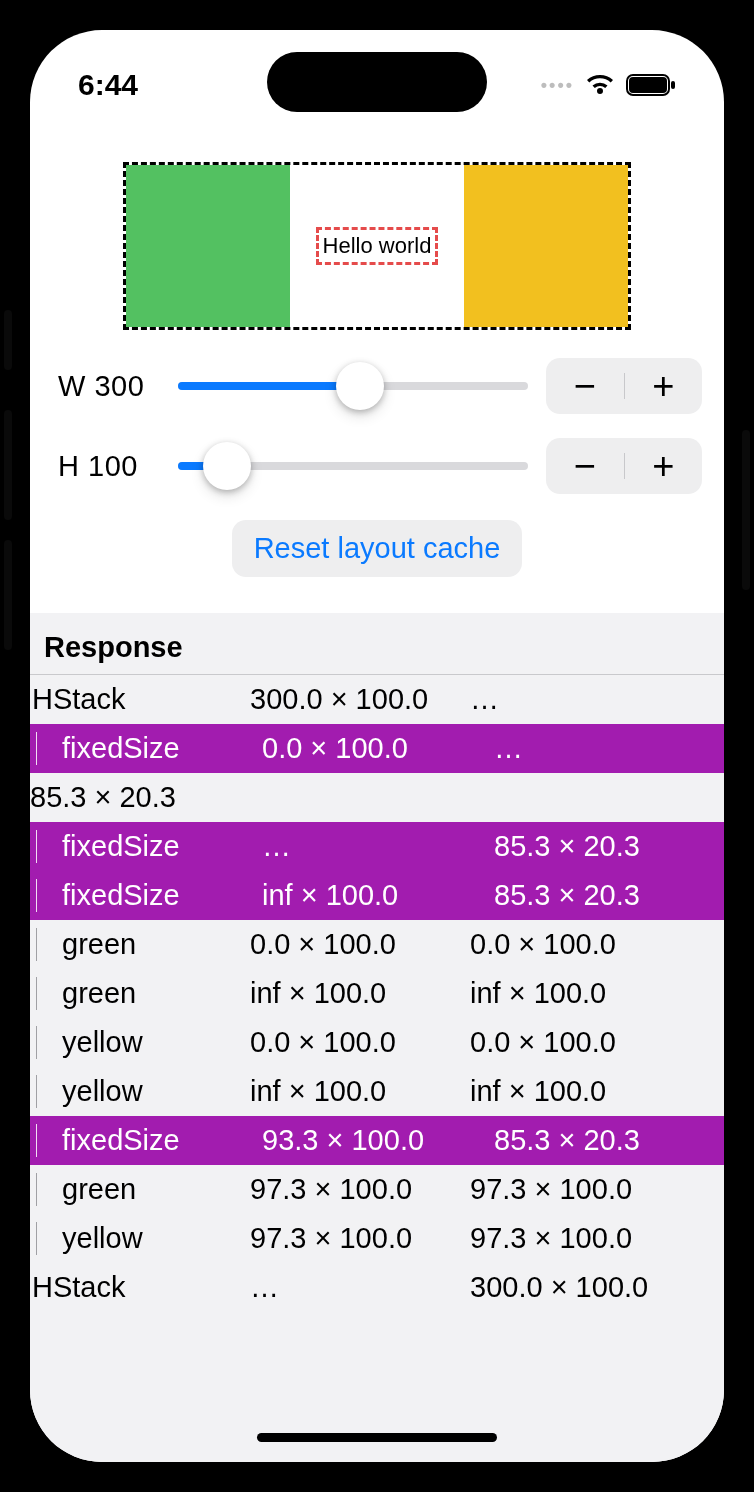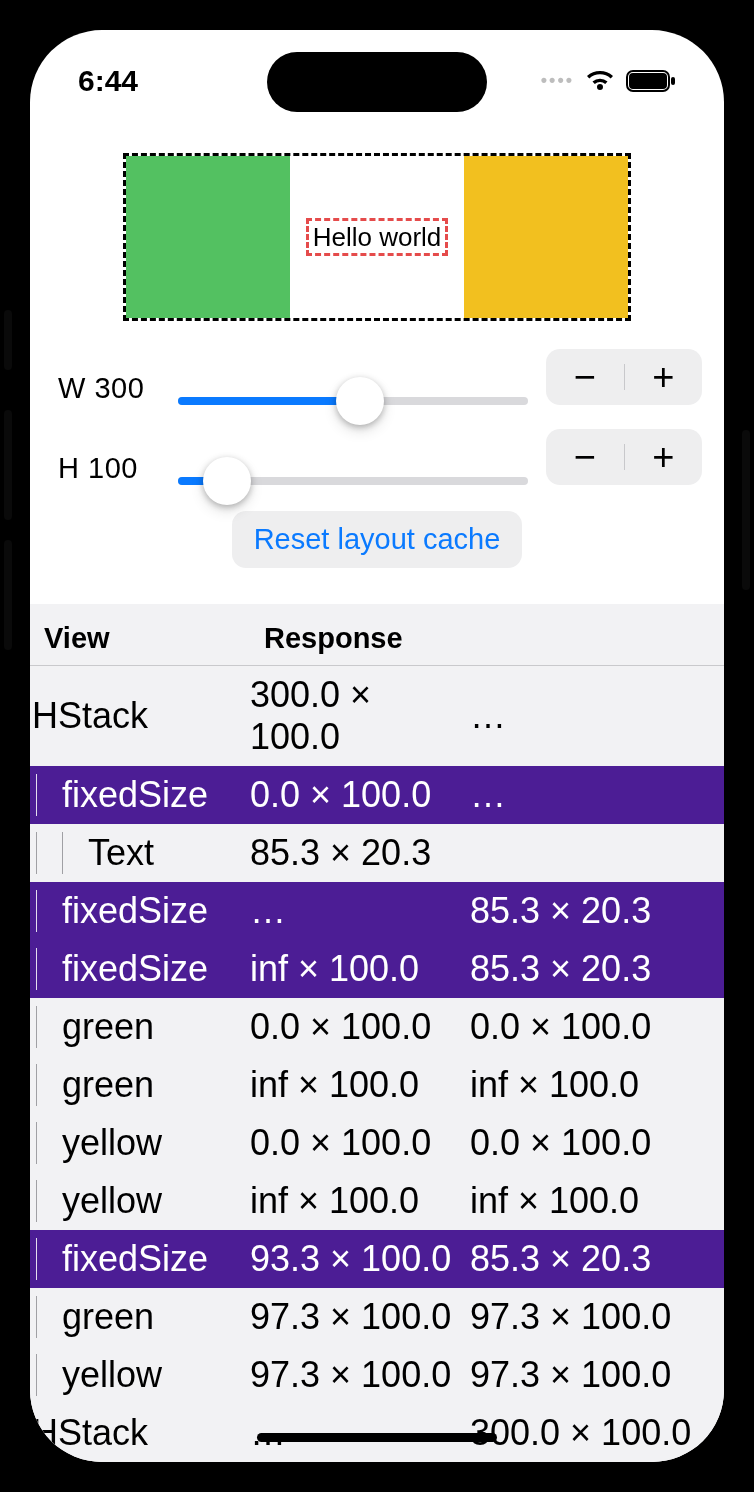--- a/index.html
+++ b/index.html
@@ -64,26 +64,26 @@
   border: 3px dashed #000;
   display:flex;
   align-items:stretch;
 }
 .green-block { background:#53c161; flex:0 0 164px; }
 .white-block { flex:1; display:flex; align-items:center; justify-content:center; }
 .yellow-block { background:#f2c01f; flex:0 0 164px; }
 .hello-label {
   border: 3px dashed #e54b4b;
   padding: 0 4px;
-  font-size: 26px;
+  font-size: 22px;
   line-height: 32px;
 }
 
 .controls { padding: 18px 22px 4px 22px; display:flex; flex-direction:column; gap:24px; }
-.slider-row { display:flex; align-items:flex-end; gap:18px; }
+.slider-row { display:flex; align-items:center; gap:18px; }
 .slider-label { width:108px; font-size:29px; letter-spacing:0.5px; padding-left:6px; }
 .slider-track {
   flex:1; height:8px; background:#d9d9dc; border-radius:6px; position:relative;
 }
 .slider-fill { position:absolute; left:0; top:0; bottom:0; background:#0a7aff; border-radius:6px; }
 .slider-thumb {
   position:absolute; top:50%; transform:translate(-50%,-50%);
   width:48px; height:48px; border-radius:50%; background:#fff;
   box-shadow:0 2px 6px rgba(0,0,0,.25), 0 6px 14px rgba(0,0,0,.12);
 }
@@ -106,27 +106,27 @@
 
 .table { background:#f2f2f4; flex:1; }
 .thead {
   display:flex; padding: 18px 14px 10px 14px;
   border-bottom:1px solid #c9c9cc;
   font-weight:600; font-size:29px;
 }
 .col-view { flex:0 0 220px; }
 .col-prop { flex:0 0 220px; }
 .col-resp { flex:1; }
-.tbody { font-size:36px; }
+.tbody { font-size:29px; }
 .trow {
   display:flex; align-items:center;
   padding: 8px 14px 8px 0;
   min-height:48px;
 }
-.trow.hl { background:#4c1d95; color:#fff; }
+.trow.hl { background:#a21caf; color:#fff;gap:12px; }
 .view-cell { flex:0 0 220px; display:flex; align-items:center; height:100%; }
 .view-cell .label { padding-left:2px; }
 .tree-guide {
   width:20px; align-self:stretch;
   border-left:1px solid #a0a0a4;
   margin-left:6px;
 }
 .trow.hl .tree-guide { border-left-color: rgba(255,255,255,.85); }
 .pad0 { padding-left:14px; }
 .prop-cell { flex:0 0 220px; }
@@ -206,45 +206,39 @@
           </div>
         </div>
       </div>
 
       <div class="reset-wrap">
         <div class="reset-btn">Reset layout cache</div>
       </div>
 
       <div class="table">
         <div class="thead">
-          <div class="col-view">View</div>
           <div class="col-resp">Response</div>
         </div>
         <div class="tbody" id="tbody">
             <div class="trow">
               <div class="view-cell">
                 <span class="label pad0">HStack</span>
               </div>
               <div class="prop-cell">300.0 × 100.0</div>
               <div class="resp-cell">…</div>
             </div>
             <div class="trow hl">
               <div class="view-cell">
                 <span class="tree-guide"></span>
                 <span class="label" style="margin-left: 4px;">fixedSize</span>
               </div>
               <div class="prop-cell">0.0 × 100.0</div>
               <div class="resp-cell">…</div>
             </div>
             <div class="trow">
-              <div class="view-cell">
-                <span class="tree-guide"></span>
-                <span class="tree-guide"></span>
-                <span class="label" style="margin-left: 4px;">Text</span>
-              </div>
               <div class="resp-cell">85.3 × 20.3</div>
             </div>
             <div class="trow hl">
               <div class="view-cell">
                 <span class="tree-guide"></span>
                 <span class="label" style="margin-left: 4px;">fixedSize</span>
               </div>
               <div class="prop-cell">…</div>
               <div class="resp-cell">85.3 × 20.3</div>
             </div>

